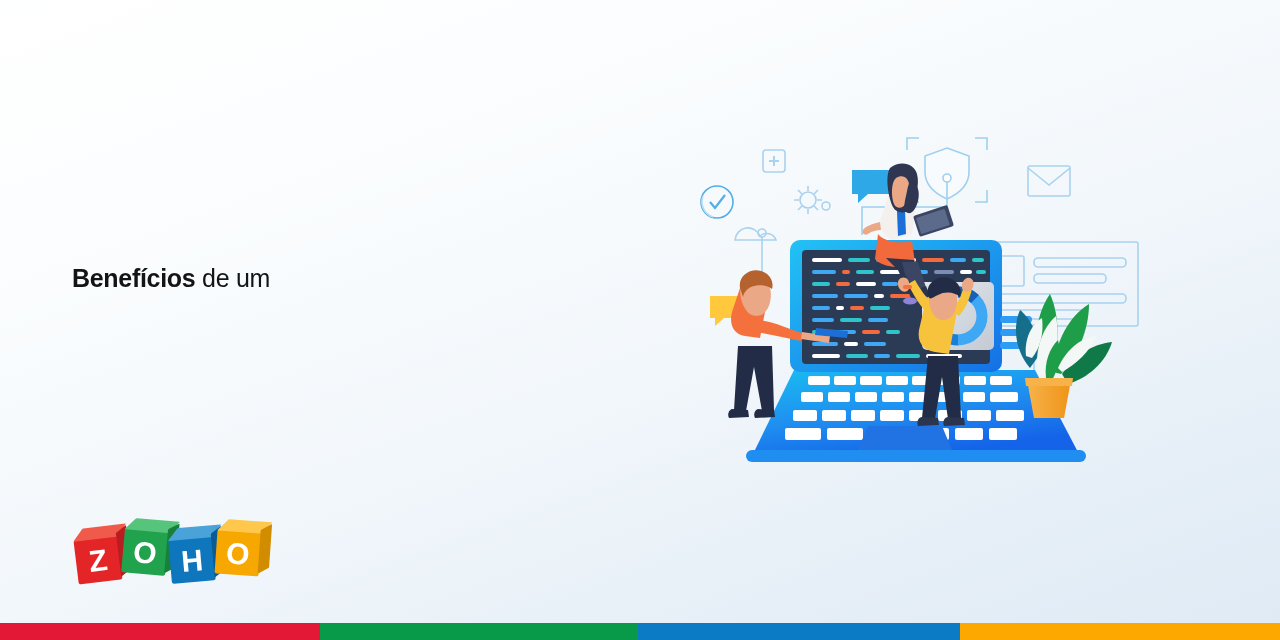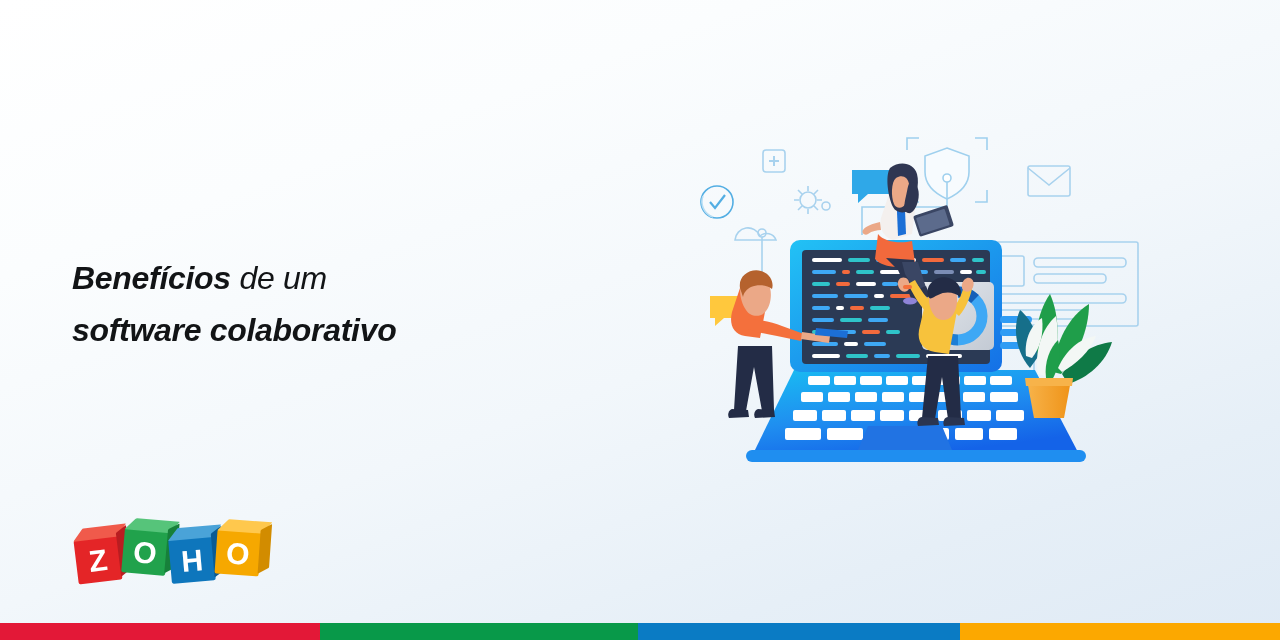--- a/index.html
+++ b/index.html
@@ -16,24 +16,23 @@
     background: linear-gradient(160deg, #ffffff 0%, #fbfdfe 25%, #f2f7fb 55%, #e6eff7 80%, #dfeaf5 100%);
   }
 
   
   .headline {
     position: absolute;
     left: 72px;
     top: 252px;
     width: 560px;
     color: #121416;
-    font-size: 32px;
+    font-size: 25px;
     line-height: 52px;
     letter-spacing: -0.3px;
-    font-style: italic;
   }
   .headline .ln { display: block; white-space: nowrap; }
   .headline .bold { font-weight: 700; }
   .headline .semi { font-weight: 500; }
 
   
   .logo {
     position: absolute;
     left: 72px;
     top: 522px;
@@ -101,21 +100,20 @@
   }
   .illus svg { display: block; }
 </style>
 </head>
 <body>
 
 <div class="canvas">
 
   <div class="headline">
     <span class="ln"><span class="bold">Benefícios</span><span class="semi"> de um</span></span>
-    <span class="ln bold">software colaborativo</span>
   </div>
 
   <div class="logo">
     <div class="cube cube-z">Z</div>
     <div class="cube cube-o1">O</div>
     <div class="cube cube-h">H</div>
     <div class="cube cube-o2">O</div>
   </div>
 
   <div class="illus">

